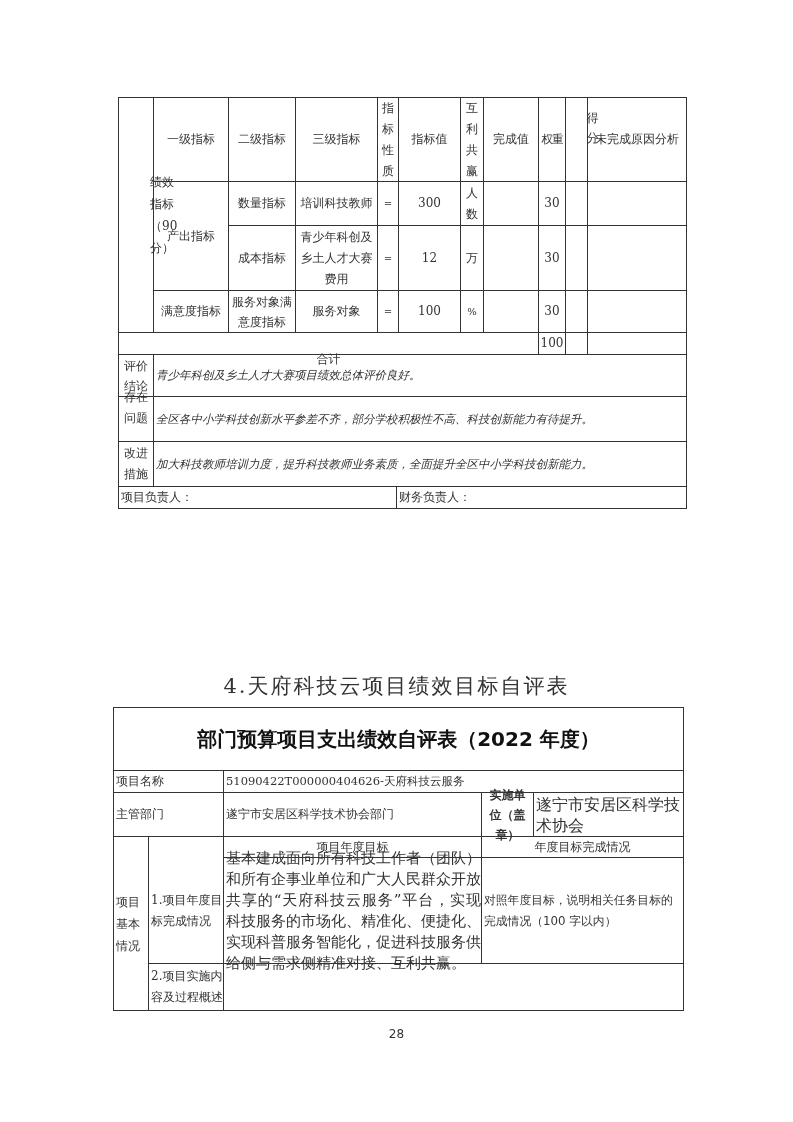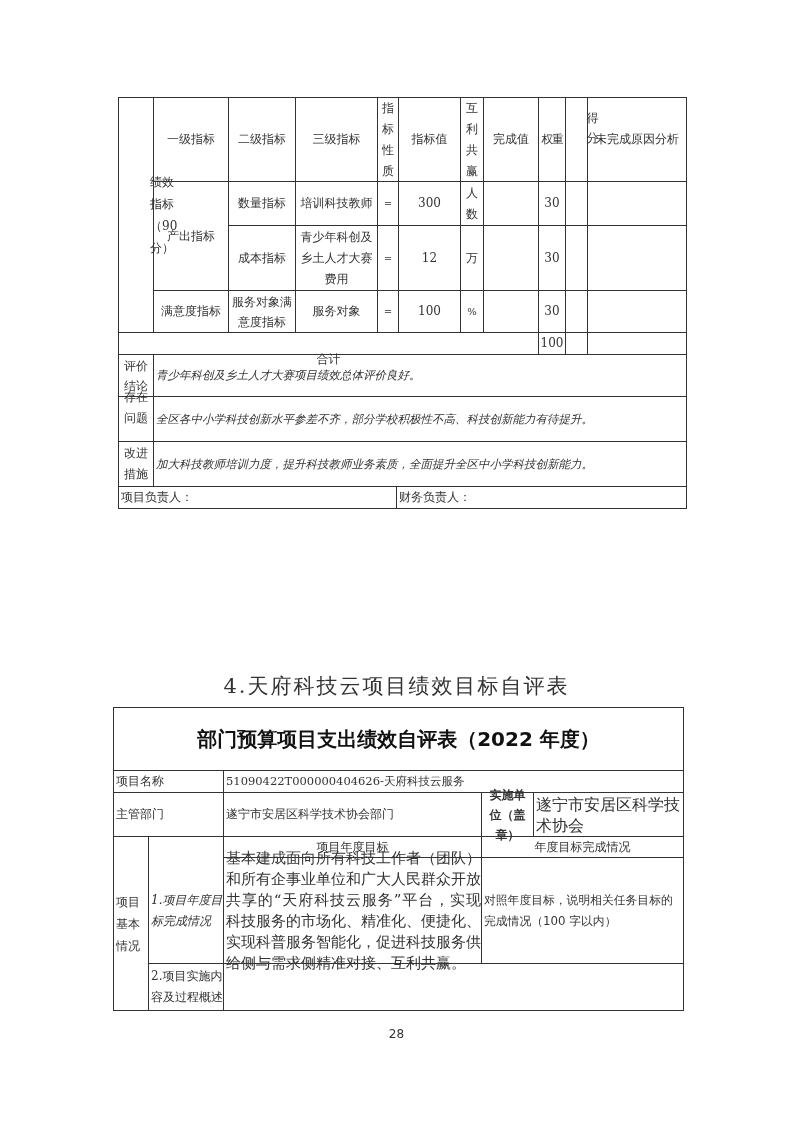--- a/index.html
+++ b/index.html
@@ -146,21 +146,21 @@
   <div class="cell left" style="left:114px;top:793px;width:109px;height:43px;">主管部门</div>
   <div class="cell left" style="left:224px;top:793px;width:257px;height:43px;">遂宁市安居区科学技术协会部门</div>
   <div class="cell sans" style="left:482px;top:793px;width:51px;height:43px;font-size:12px;line-height:20px;padding:0 2px;font-weight:bold;color:#333;">实施单位（盖章）</div>
   <div class="cell left" style="left:534px;top:793px;width:149px;height:43px;font-size:16px;">遂宁市安居区科学技术协会</div>
 
   <div class="cell left" style="left:114px;top:837px;width:34px;height:173px;line-height:22px;padding-left:2px;">项目基本情况</div>
 
   <div class="cell" style="left:224px;top:837px;width:257px;height:20px;">项目年度目标</div>
   <div class="cell sans" style="left:482px;top:837px;width:201px;height:20px;font-size:12px;">年度目标完成情况</div>
 
-  <div class="cell left" style="left:149px;top:858px;width:74px;height:105px;line-height:21px;font-style:italic;">1.项目年度目标完成情况</div>
+  <div class="cell left" style="left:149px;top:858px;width:74px;height:105px;line-height:21px;">1.项目年度目标完成情况</div>
   <div class="cell left" style="left:224px;top:858px;width:257px;height:105px;line-height:21px;text-align:justify;font-size:15px;">基本建成面向所有科技工作者（团队）和所有企事业单位和广大人民群众开放共享的“天府科技云服务”平台，实现科技服务的市场化、精准化、便捷化、实现科普服务智能化，促进科技服务供给侧与需求侧精准对接、互利共赢。</div>
   <div class="cell left sans" style="left:482px;top:858px;width:201px;height:105px;line-height:21px;font-size:11.8px;">对照年度目标，说明相关任务目标的完成情况（100 字以内）</div>
 
   <div class="cell left" style="left:149px;top:964px;width:74px;height:46px;line-height:21px;">2.项目实施内容及过程概述</div>
   <div class="cell left" style="left:224px;top:964px;width:459px;height:46px;"></div>
 </div>
 
 <div class="page-num">28</div>
 
 </body></html>

